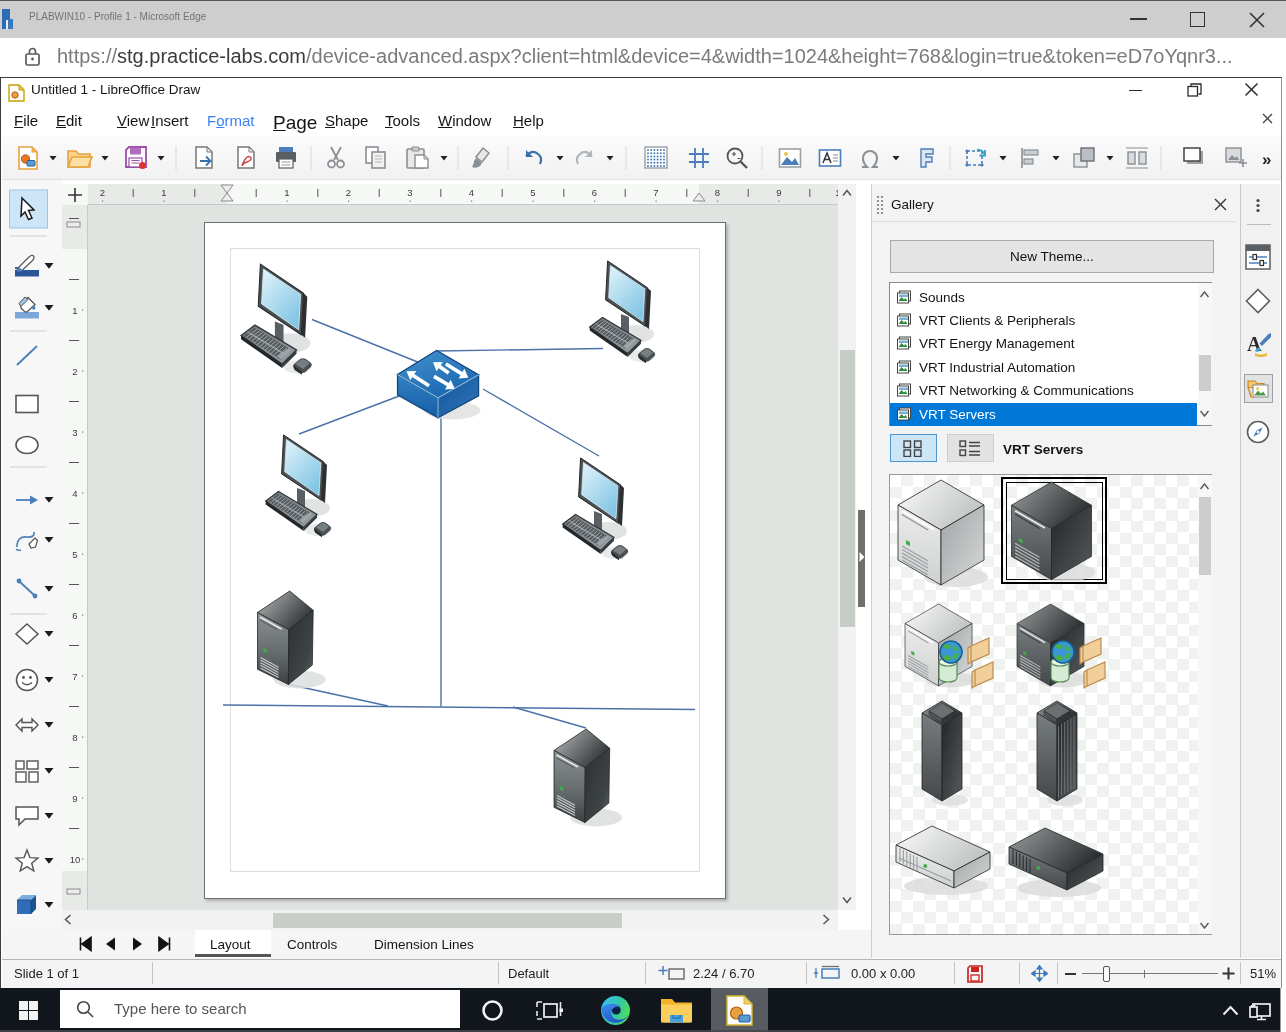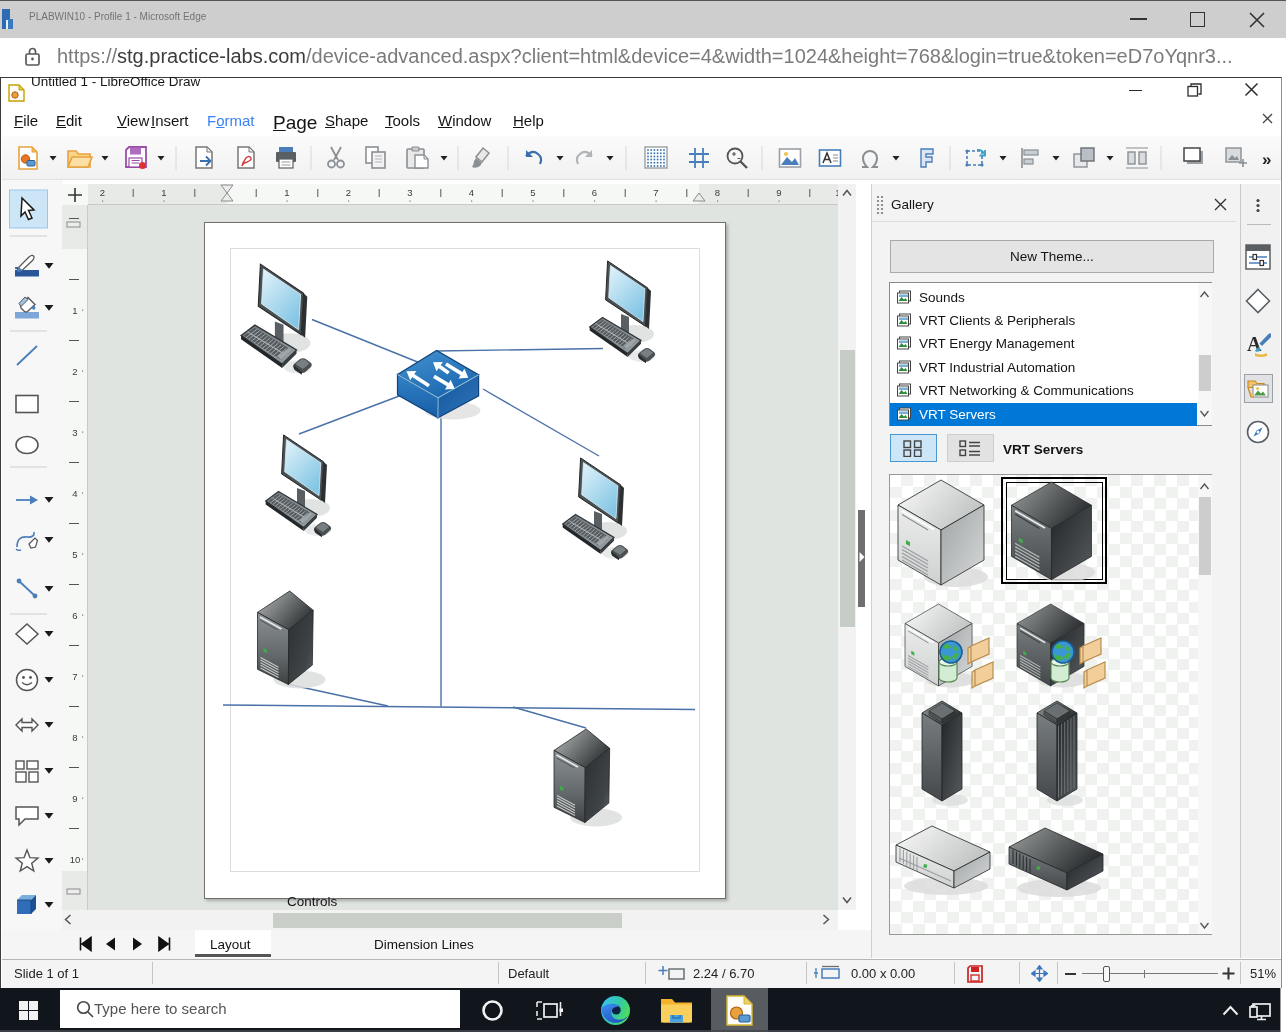--- a/index.html
+++ b/index.html
@@ -33,21 +33,21 @@
 </svg>
 <div class="abs" style="left:57px;top:45px;font-size:20px;letter-spacing:0px;white-space:nowrap"><span style="color:#7b7b7b">https://</span><span style="color:#3c3c3c">stg.practice-labs.com</span><span style="color:#7b7b7b">/device-advanced.aspx?client=html&amp;device=4&amp;width=1024&amp;height=768&amp;login=true&amp;token=eD7oYqnr3...</span></div>
 
 <div class="abs" style="left:0;top:76.5px;width:1281.5px;height:911.5px;background:#fff;border:1.5px solid #3c3c3c;border-right:1.5px solid #909090;border-bottom:none"></div>
 
 <svg class="abs" style="left:8px;top:84px" width="17" height="18" viewBox="0 0 17 18">
   <path d="M1 1 h10 l5 5 v11 h-15 z" fill="#fffefa" stroke="#c8a000" stroke-width="1.4"></path>
   <path d="M11 1 l5 5 h-5 z" fill="#e8c75a" stroke="#c8a000" stroke-width="1"></path>
   <circle cx="7" cy="11" r="3.2" fill="#e9a13e" stroke="#b06010" stroke-width="1"></circle>
 </svg>
-<div class="abs" style="left:31px;top:74px;font-size:13.5px;color:#161616">Untitled 1 - LibreOffice Draw</div>
+<div class="abs" style="left:31px;top:82px;font-size:13.5px;color:#161616">Untitled 1 - LibreOffice Draw</div>
 <div class="abs" style="left:1129px;top:89.5px;width:13px;height:1.5px;background:#2c2c2c"></div>
 <svg class="abs" style="left:1187px;top:83px" width="15" height="14" viewBox="0 0 15 14">
   <rect x="1" y="3.5" width="9.5" height="9.5" fill="#fff" stroke="#2c2c2c" stroke-width="1.3"></rect>
   <path d="M4 3.5 V1 h10 v10 h-2.5" fill="none" stroke="#2c2c2c" stroke-width="1.3"></path>
 </svg>
 <svg class="abs" style="left:1244px;top:82px" width="15" height="15" viewBox="0 0 15 15">
     <path d="M1.5 1.5 L13.5 13.5 M13.5 1.5 L1.5 13.5" stroke="#2c2c2c" stroke-width="1.5"></path>
   </svg>
 
 <div class="abs" style="left:14px;top:112px;font-size:15px;color:#141414"><span style="text-decoration:underline">F</span>ile</div>
@@ -885,21 +885,21 @@
   </svg>
 <svg class="abs" style="left:75px;top:936px" width="100" height="16" viewBox="0 0 100 16">
     <path d="M5.5 1.5 V14.5 M16 1.5 L7 8 L16 14.5 Z" stroke="#111" fill="#111" stroke-width="1.6"></path>
     <path d="M40 1.5 L31 8 L40 14.5 Z" fill="#111"></path>
     <path d="M58 1.5 L67 8 L58 14.5 Z" fill="#111"></path>
     <path d="M84 1.5 L93 8 L84 14.5 Z M94.5 1.5 V14.5" stroke="#111" fill="#111" stroke-width="1.6"></path>
   </svg>
 <div class="abs" style="left:195px;top:930px;width:76px;height:28px;background:#fff"></div>
 <div class="abs" style="left:195px;top:953.5px;width:76px;height:3.5px;background:#555"></div>
 <div class="abs" style="left:210px;top:937px;font-size:13.5px;color:#141414">Layout</div>
-<div class="abs" style="left:287px;top:894px;font-size:13.5px;color:#141414">Controls</div>
+<div class="abs" style="left:287px;top:937px;font-size:13.5px;color:#141414">Controls</div>
 <div class="abs" style="left:374px;top:937px;font-size:13.5px;color:#141414">Dimension Lines</div>
 <div class="abs" style="left:14px;top:966px;font-size:13px;color:#222">Slide 1 of 1</div>
 <div class="abs" style="left:152px;top:962px;width:1px;height:22px;background:#c5c5c5"></div>
 <div class="abs" style="left:498px;top:962px;width:1px;height:22px;background:#c5c5c5"></div>
 <div class="abs" style="left:508px;top:966px;font-size:13px;color:#222">Default</div>
 <div class="abs" style="left:645px;top:962px;width:1px;height:22px;background:#c5c5c5"></div>
 <svg class="abs" style="left:658px;top:965px" width="28" height="16" viewBox="0 0 28 16">
 <path d="M5 1 V10 M0.5 5.5 H9.5" stroke="#4a7ebb" stroke-width="1.5"></path>
 <rect x="11" y="4" width="15" height="10" fill="none" stroke="#6a6f74" stroke-width="1.5"></rect>
   </svg>
@@ -935,21 +935,21 @@
 <rect x="0" y="0" width="9" height="9" fill="#f2f2f2"></rect>
     <rect x="10" y="0" width="9" height="9" fill="#f2f2f2"></rect>
 <rect x="0" y="10" width="9" height="9" fill="#f2f2f2"></rect>
     <rect x="10" y="10" width="9" height="9" fill="#f2f2f2"></rect>
   </svg>
 <div class="abs" style="left:60px;top:990px;width:400px;height:38px;background:#fff"></div>
 <svg class="abs" style="left:76px;top:1000px" width="18" height="18" viewBox="0 0 18 18">
 <circle cx="7.5" cy="7.5" r="5.8" fill="none" stroke="#444" stroke-width="1.6"></circle>
 <path d="M12 12 L17 17" stroke="#444" stroke-width="1.6"></path>
   </svg>
-<div class="abs" style="left:94px;top:1000px;font-size:15px;color:#555">Type here to search</div>
+<div class="abs" style="left:114px;top:1000px;font-size:15px;color:#555">Type here to search</div>
 <svg class="abs" style="left:481px;top:999px" width="23" height="23" viewBox="0 0 23 23">
     <circle cx="11.5" cy="11.5" r="9" fill="none" stroke="#f2f2f2" stroke-width="2.6"></circle>
   </svg>
 <svg class="abs" style="left:536px;top:999px" width="28" height="23" viewBox="0 0 28 23">
 <path d="M1 3 h5 M1 3 v5 M1 12 v5 M1 20 h5" stroke="#e8e8e8" stroke-width="1.6" fill="none"></path>
 <rect x="8" y="5" width="13" height="13" fill="none" stroke="#f2f2f2" stroke-width="1.7"></rect>
 <path d="M24.5 3 v14" stroke="#e8e8e8" stroke-width="1.6"></path>
 <rect x="23.5" y="9.5" width="3.5" height="3.5" fill="#f2f2f2"></rect>
   </svg>
 <svg class="abs" style="left:600px;top:995px" width="31" height="31" viewBox="0 0 31 31">

